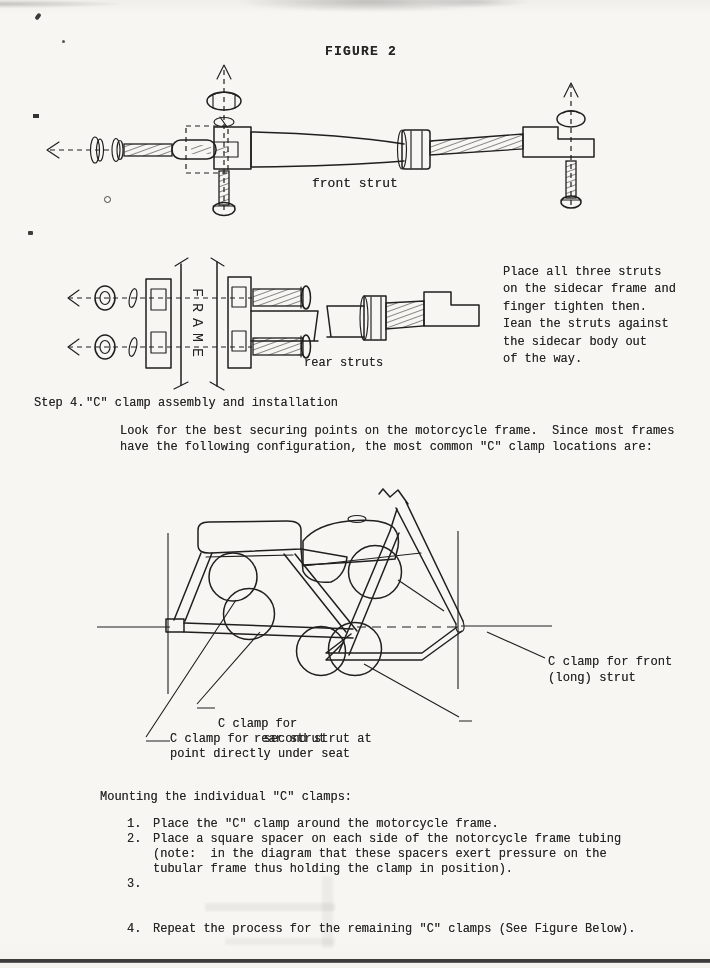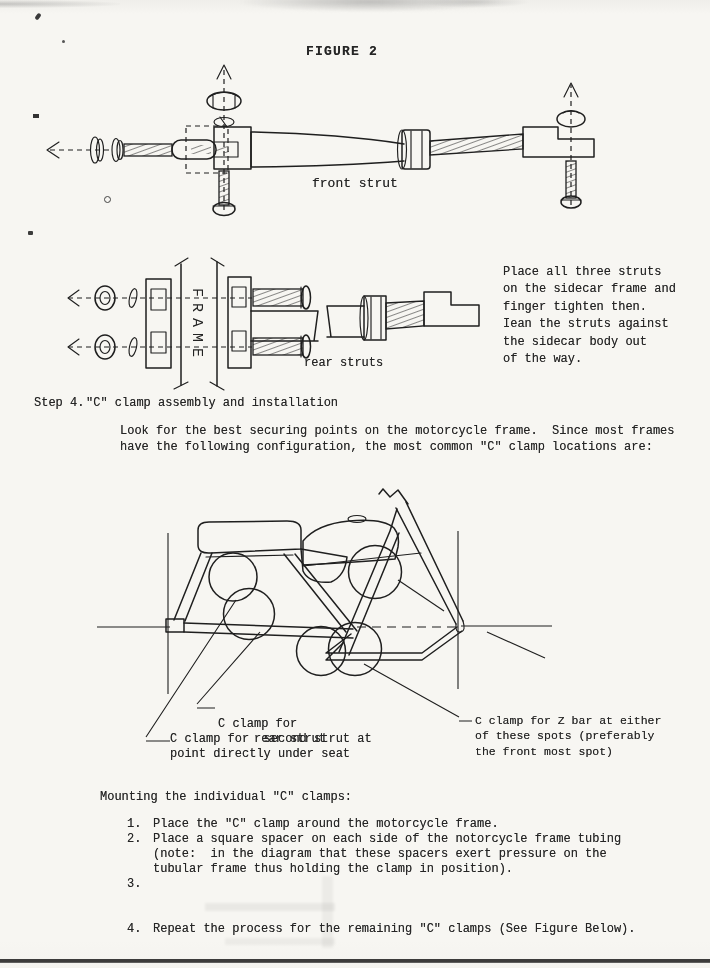--- a/index.html
+++ b/index.html
@@ -189,45 +189,44 @@
         <path class="ld" d="M260,632 L197,704 M197,708 H215"></path>
         <path class="ld" d="M398,580 L444,611"></path>
         <path class="ld" d="M487,632 L545,658"></path>
         <path class="ld" d="M364,664 L459,717 M459,721 H472"></path>
       </g>
     </g>
 
     <rect x="0" y="959" width="710" height="3.8" fill="#2b2b2b" opacity="0.92"></rect>
   </svg>
 
-  <div class="t title" style="left:306px;top:44px;font-family:Liberation Mono, monospace;">FIGURE 2</div>
+  <div class="t title" style="left:325px;top:44px;font-family:Liberation Mono, monospace;">FIGURE 2</div>
 
   <div class="t" style="left:312px;top:176px;font-size:13px;">front strut</div>
 
   <div class="t" style="left:304px;top:356px;">rear struts</div>
 
   <div class="t" style="left:503px;top:264px;line-height:17.4px;">Place all three struts
 on the sidecar frame and
 finger tighten then.
 Iean the struts against
 the sidecar body out
 of the way.</div>
 
   <div class="t" style="left:34px;top:396px;">Step 4.</div>
   <div class="t" style="left:86px;top:396px;">"C" clamp assembly and installation</div>
   <div class="t" style="left:120px;top:423px;line-height:16.2px;">Look for the best securing points on the motorcycle frame.  Since most frames
 have the following configuration, the most common "C" clamp locations are:</div>
 
+  <div class="t" style="left:548px;top:654px;line-height:16.3px;font-size:12.2px;">C clamp for front
+(long) strut</div>
   <div class="t" style="left:218px;top:701px;margin-top:16px;">C clamp for
      rear strut</div>
   <div class="t" style="left:170px;top:732px;">C clamp for  second strut at
 point directly under seat</div>
-  <div class="t" style="left:475px;top:713px;line-height:15.3px;font-size:11.5px;">C clamp for Z bar at either
-of these spots (preferably
-the front most spot)</div>
 
   <div class="t" style="left:100px;top:790px;">Mounting the individual "C" clamps:</div>
 
   <div class="t" style="left:127px;top:817px;">1.</div>
   <div class="t" style="left:153px;top:817px;line-height:15.05px;">Place the "C" clamp around the motorcycle frame.</div>
 
   <div class="t" style="left:127px;top:832px;">2.</div>
   <div class="t" style="left:153px;top:832px;line-height:15.05px;">Place a square spacer on each side of the notorcycle frame tubing
 (note:  in the diagram that these spacers exert pressure on the
 tubular frame thus holding the clamp in position).</div>

